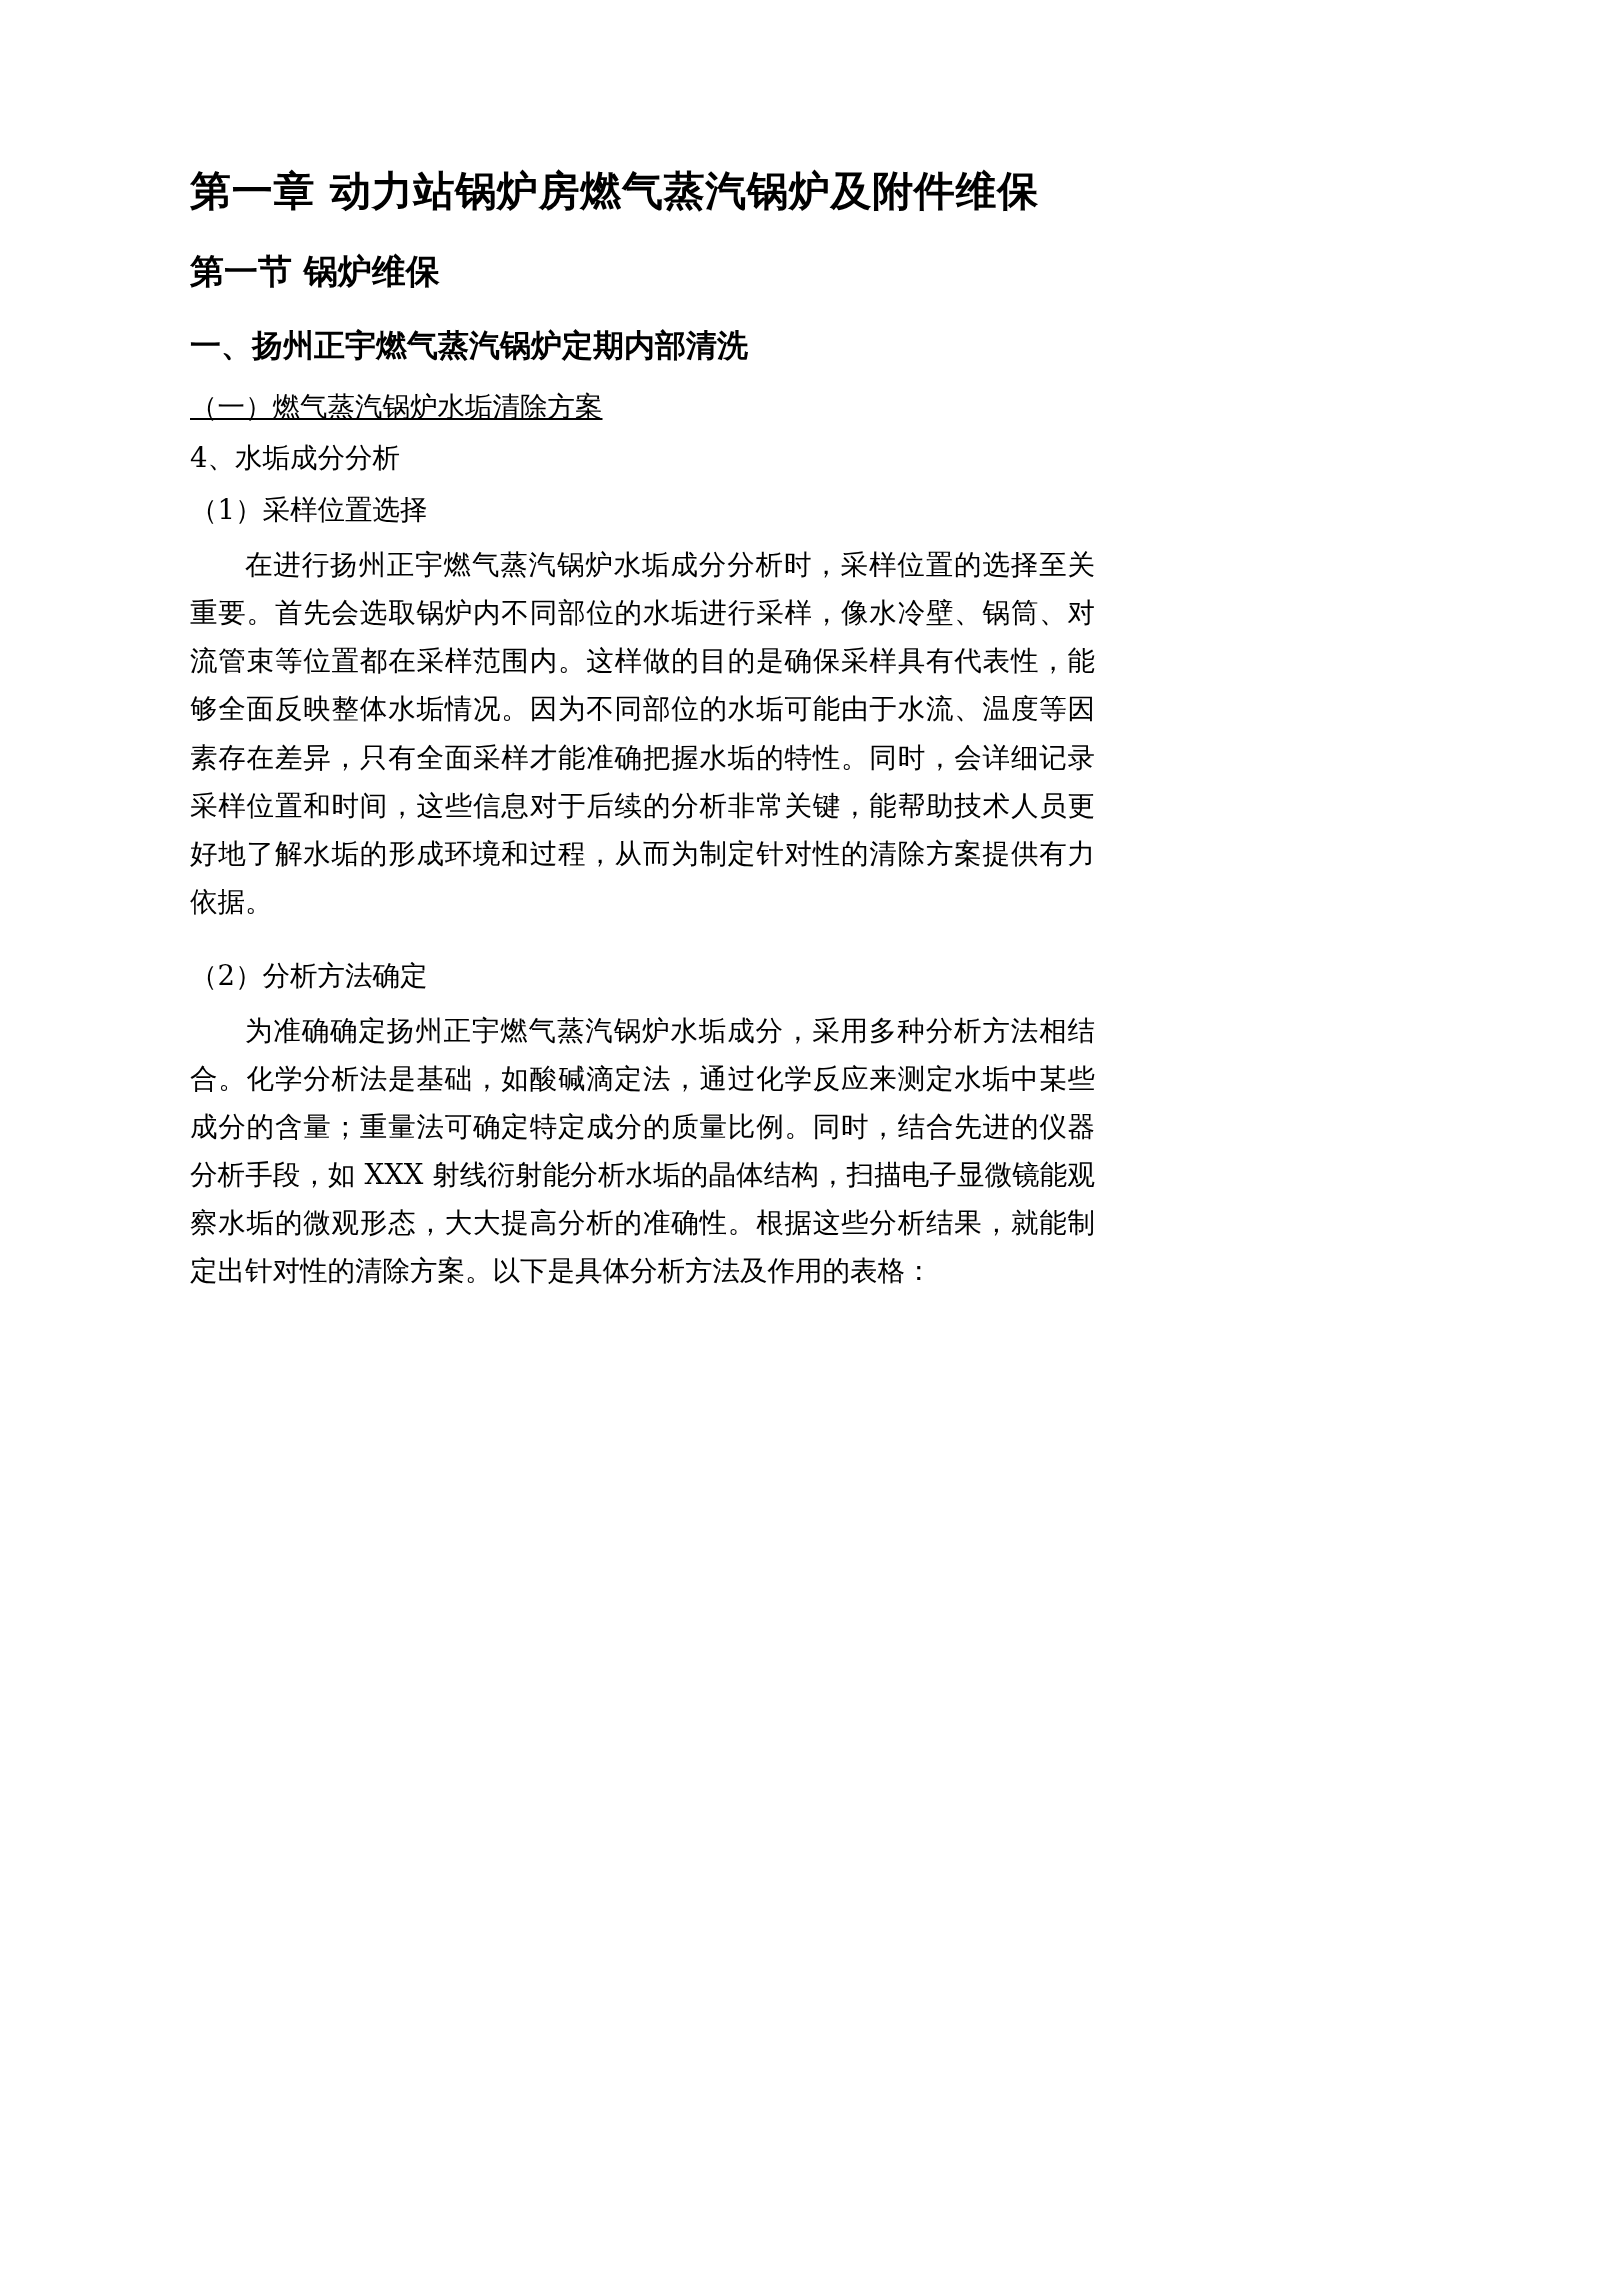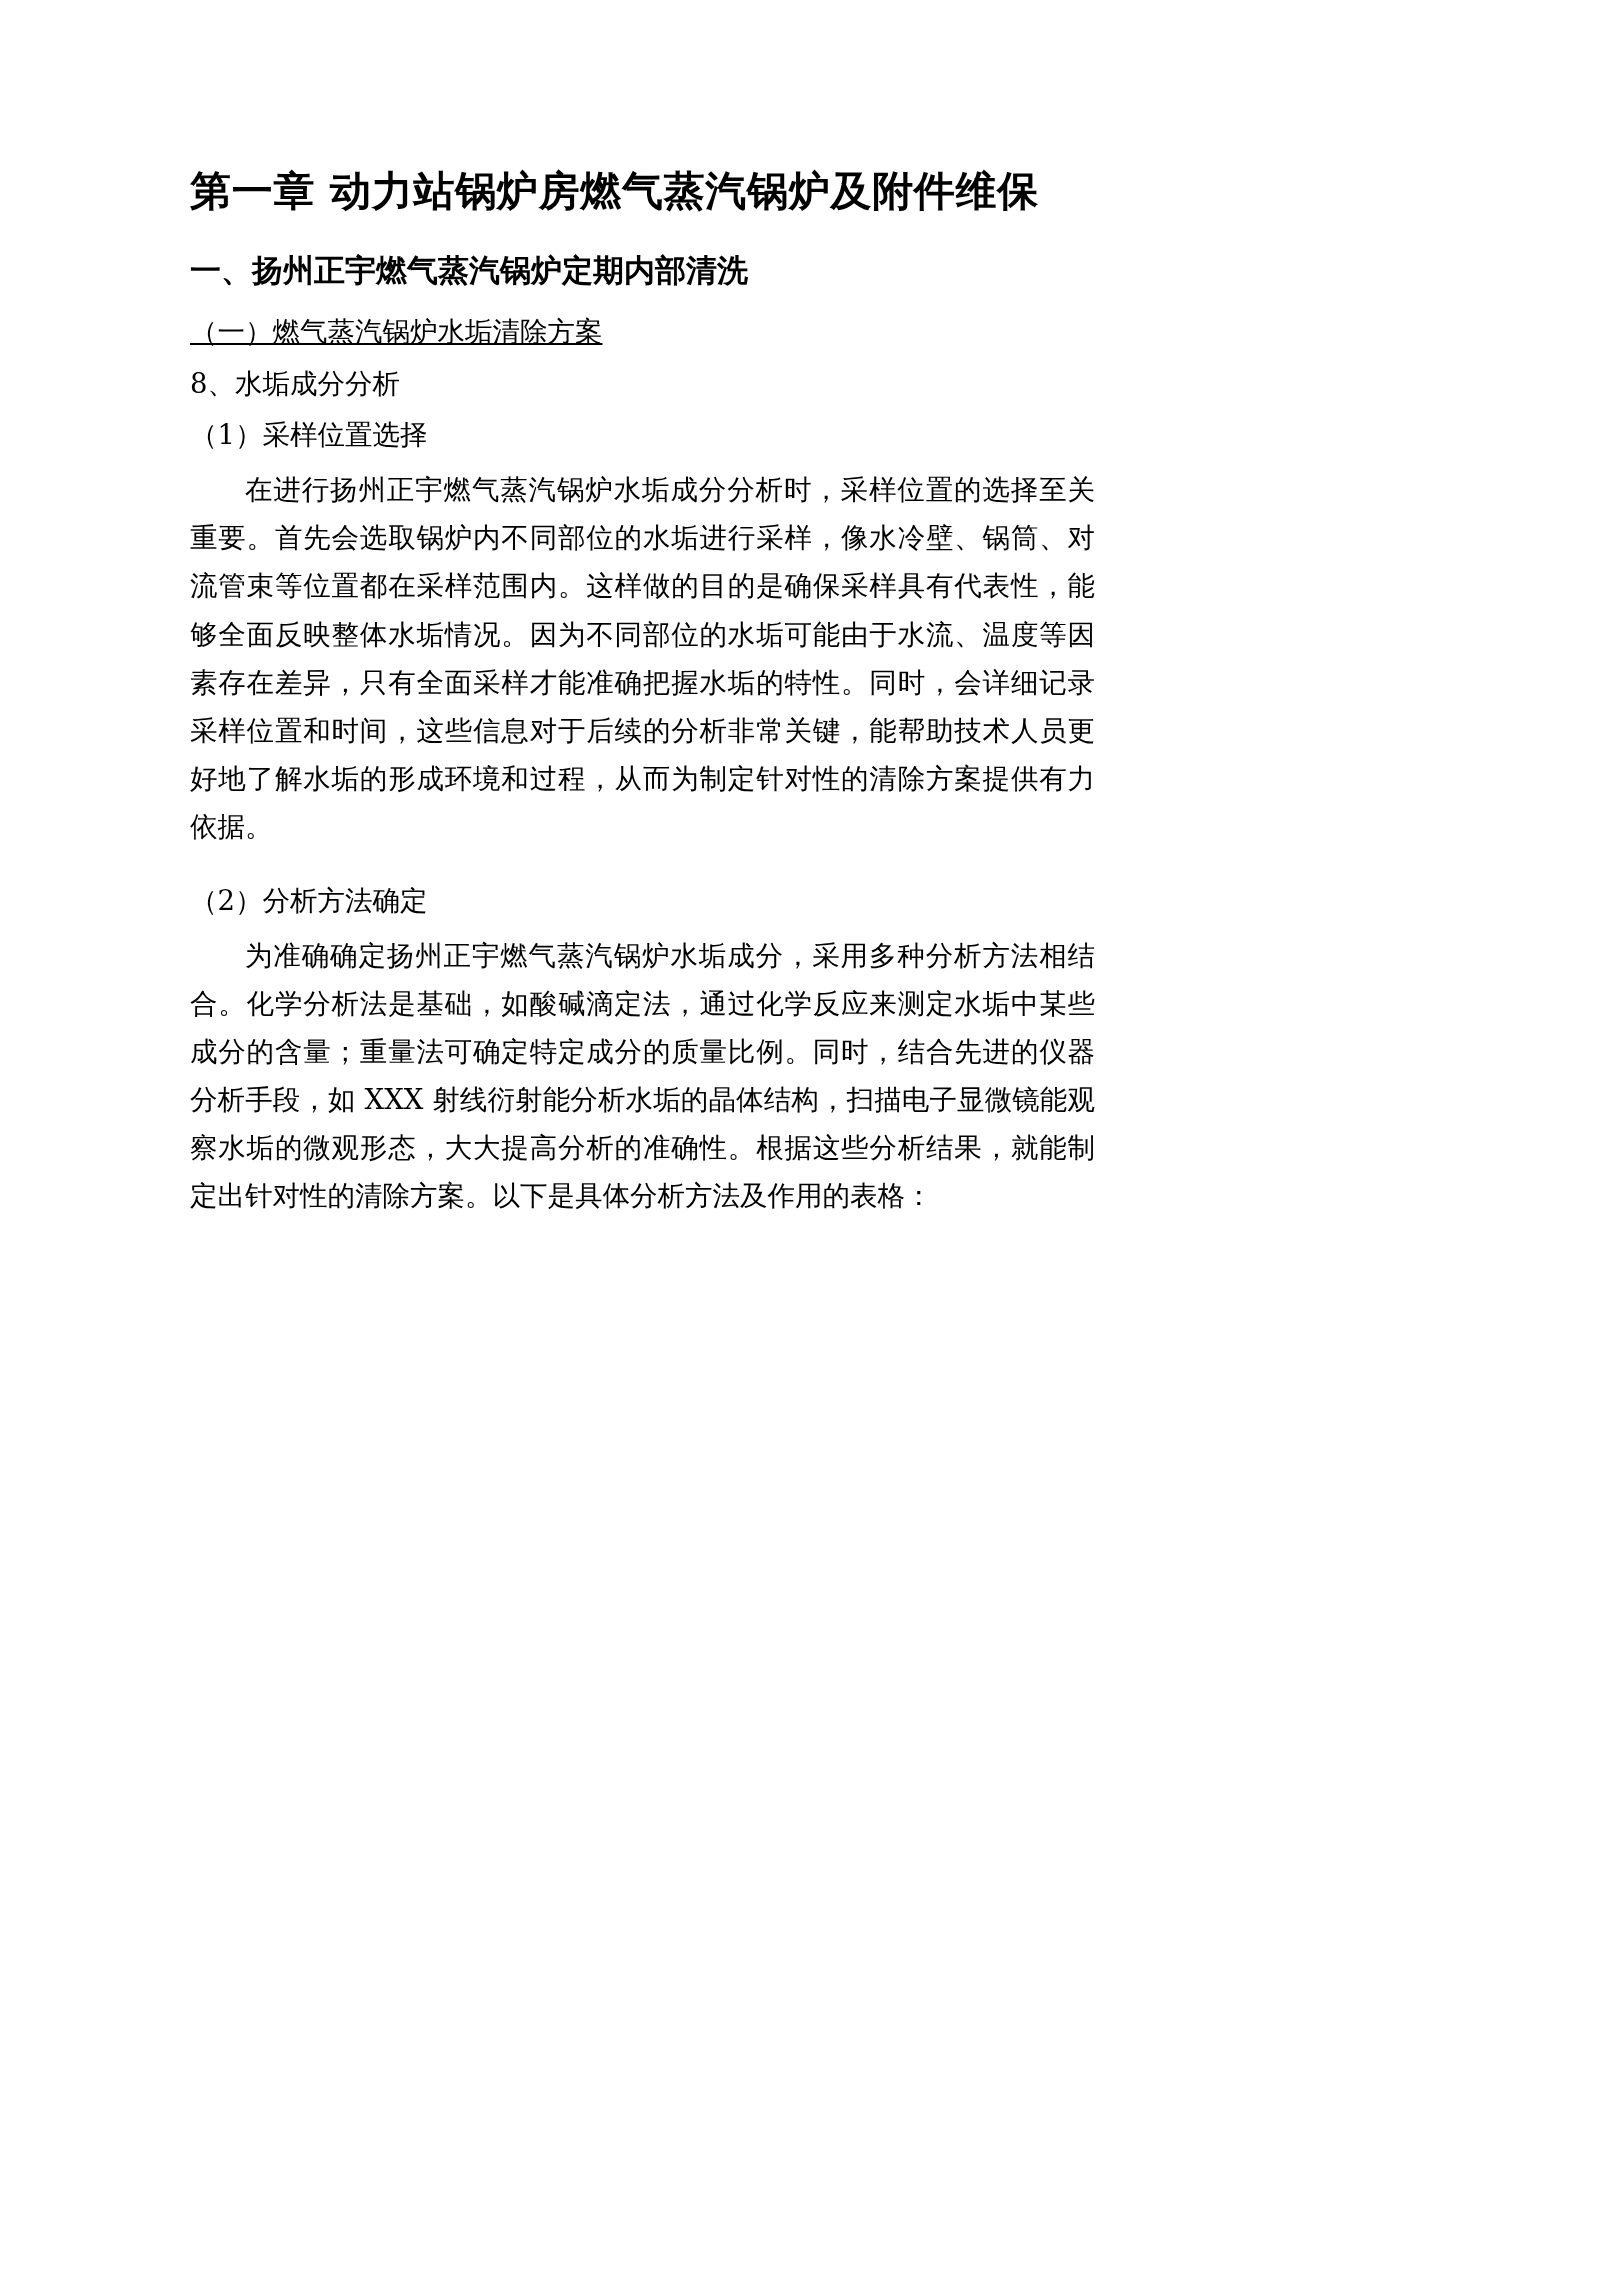--- a/index.html
+++ b/index.html
@@ -65,26 +65,27 @@
   .spacer-sm { height: 11.8px; }
 </style>
 </head>
 <body>
 
 <div class="page">
   <div class="doc-body">
 
     <h1 class="chapter-title">第一章 动力站锅炉房燃气蒸汽锅炉及附件维保</h1>
 
+    <h2 class="section-title">第一节 锅炉维保</h2>
 
     <h3 class="sub-title">一、扬州正宇燃气蒸汽锅炉定期内部清洗</h3>
 
     <div class="level-line indent-1">（一）燃气蒸汽锅炉水垢清除方案</div>
 
-    <div class="level-line">8、水垢成分分析</div>
+    <div class="level-line">4、水垢成分分析</div>
 
     <div class="level-line">（1）采样位置选择</div>
 
     <p class="para">在进行扬州正宇燃气蒸汽锅炉水垢成分分析时，采样位置的选择至关重要。首先会选取锅炉内不同部位的水垢进行采样，像水冷壁、锅筒、对流管束等位置都在采样范围内。这样做的目的是确保采样具有代表性，能够全面反映整体水垢情况。因为不同部位的水垢可能由于水流、温度等因素存在差异，只有全面采样才能准确把握水垢的特性。同时，会详细记录采样位置和时间，这些信息对于后续的分析非常关键，能帮助技术人员更好地了解水垢的形成环境和过程，从而为制定针对性的清除方案提供有力依据。</p>
 
     <div class="spacer-sm"></div>
 
     <div class="level-line">（2）分析方法确定</div>
 
     <p class="para">为准确确定扬州正宇燃气蒸汽锅炉水垢成分，采用多种分析方法相结合。化学分析法是基础，如酸碱滴定法，通过化学反应来测定水垢中某些成分的含量；重量法可确定特定成分的质量比例。同时，结合先进的仪器分析手段，如 XXX 射线衍射能分析水垢的晶体结构，扫描电子显微镜能观察水垢的微观形态，大大提高分析的准确性。根据这些分析结果，就能制定出针对性的清除方案。以下是具体分析方法及作用的表格：</p>

